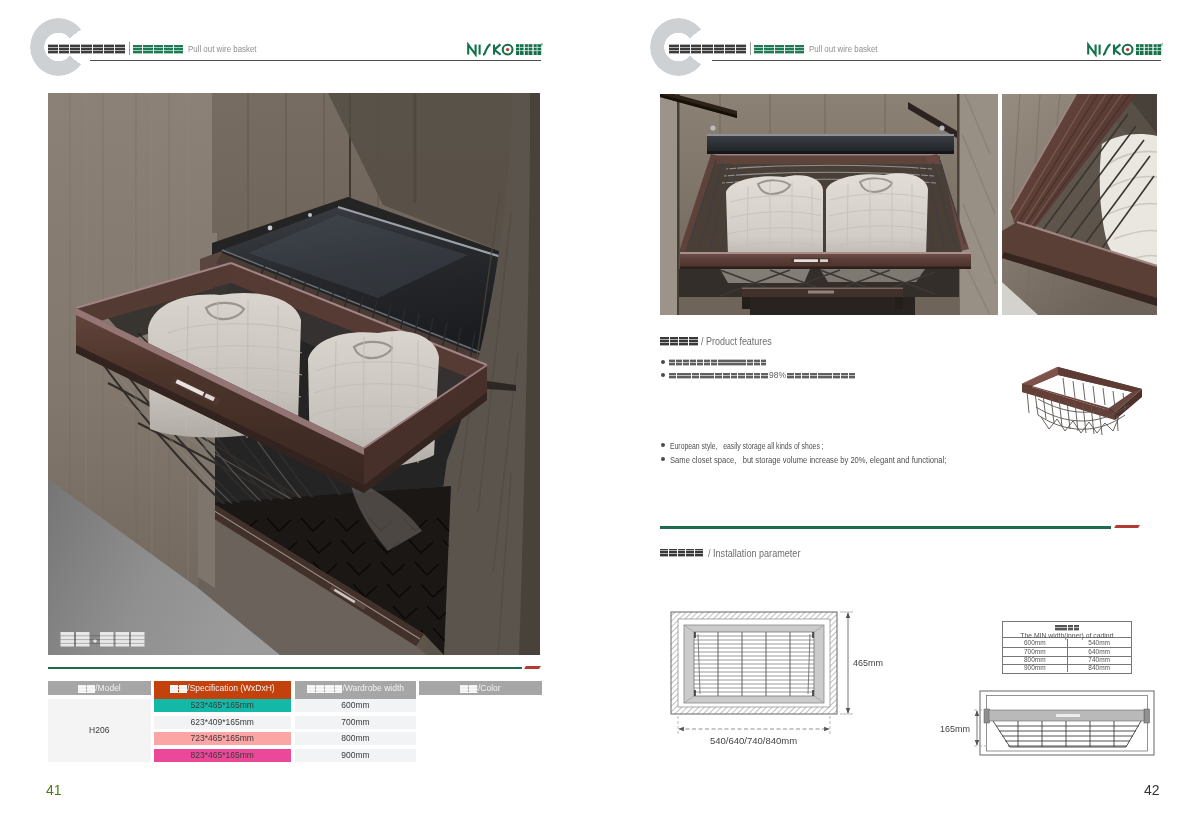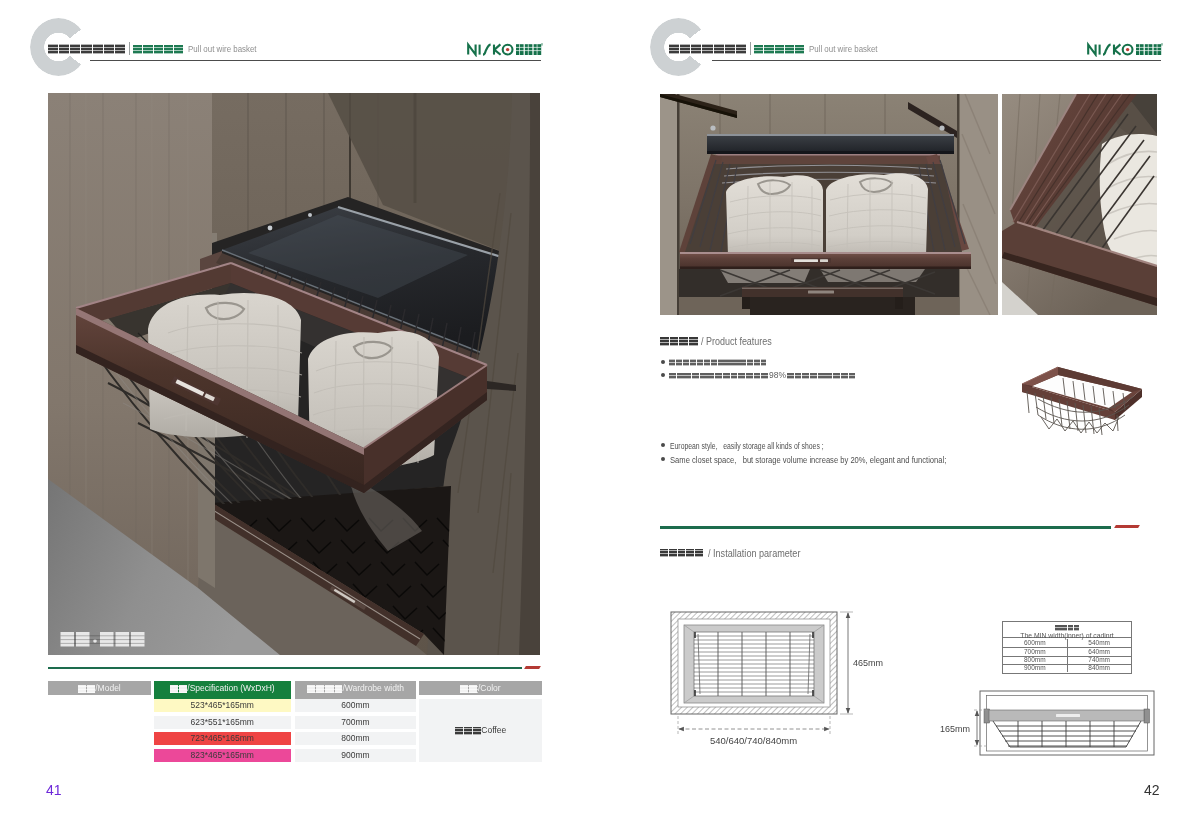--- a/index.html
+++ b/index.html
@@ -336,43 +336,42 @@
 </svg></div>
 
 <div class="abs" style="left:48px;top:666.5px;width:474px;height:2.5px;background:#1d6c4d;"></div>
 
 <div class="abs" style="left:525px;top:665.5px;width:15px;height:3px;background:#b43a34;transform:skewX(-30deg);"></div>
 
 <div class="abs" id="spectable" style="left:48px;top:681px;width:494px;height:81px;font-size:8.5px;color:#3a3a3a;">
 
   <div class="abs" style="left:0;top:0;width:102.5px;height:14px;background:#a6a6a6;text-align:center;line-height:14px;color:#fff;">
     <span class="zh" style="--c:#f2f2f2;--ink:8.2px;--cell:9.2px;width:17.5px;height:8.5px;"></span><span style="color:#f2f2f2;">/Model</span></div>
-  <div class="abs" style="left:105.5px;top:0;width:137.5px;height:20px;background:#15803d;text-align:center;line-height:14px;">
+  <div class="abs" style="left:105.5px;top:0;width:137.5px;height:20px;background:#c2410c;text-align:center;line-height:14px;">
     <span class="zh" style="--c:#f2f2f2;--ink:8.2px;--cell:9.2px;width:17.5px;height:8.5px;"></span><span style="color:#f2f2f2;">/Specification (WxDxH)</span></div>
   <div class="abs" style="left:247px;top:0;width:121px;height:24px;background:#a6a6a6;text-align:center;line-height:14px;">
     <span class="zh" style="--c:#f2f2f2;--ink:8.2px;--cell:9.2px;width:35.5px;height:8.5px;"></span><span style="color:#f2f2f2;">/Wardrobe width</span></div>
   <div class="abs" style="left:371px;top:0;width:123px;height:14px;background:#a6a6a6;text-align:center;line-height:14px;">
     <span class="zh" style="--c:#f2f2f2;--ink:8.2px;--cell:9.2px;width:17.5px;height:8.5px;"></span><span style="color:#f2f2f2;">/Color</span></div>
 
-
-  <div class="abs" style="left:371px;top:18px;width:123px;height:63px;background:#f2f3f4;text-align:center;line-height:63px;">
-    <span class="zh" style="--c:#3a3a3a;--ink:8.2px;--cell:9.2px;width:26.5px;height:8.5px;"></span><span>Coffee</span></div>
-
-  <div class="abs" style="left:105.5px;top:18px;width:137.5px;height:13px;background:#fef9c3;text-align:center;line-height:13px;">523*465*165mm</div>
-  <div class="abs" style="left:105.5px;top:34.5px;width:137.5px;height:13px;background:#f2f3f4;text-align:center;line-height:13px;">623*551*165mm</div>
-  <div class="abs" style="left:105.5px;top:51px;width:137.5px;height:13px;background:#ef4444;text-align:center;line-height:13px;">723*465*165mm</div>
+  <div class="abs" style="left:0;top:18px;width:102.5px;height:63px;background:#f4f4f5;text-align:center;line-height:63px;">H206</div>
+
+
+  <div class="abs" style="left:105.5px;top:18px;width:137.5px;height:13px;background:#14b8a6;text-align:center;line-height:13px;">523*465*165mm</div>
+  <div class="abs" style="left:105.5px;top:34.5px;width:137.5px;height:13px;background:#f2f3f4;text-align:center;line-height:13px;">623*409*165mm</div>
+  <div class="abs" style="left:105.5px;top:51px;width:137.5px;height:13px;background:#fca5a5;text-align:center;line-height:13px;">723*465*165mm</div>
   <div class="abs" style="left:105.5px;top:67.5px;width:137.5px;height:13px;background:#ec4899;text-align:center;line-height:13px;">823*465*165mm</div>
 
   <div class="abs" style="left:247px;top:18px;width:121px;height:13px;background:#f2f3f4;text-align:center;line-height:13px;">600mm</div>
   <div class="abs" style="left:247px;top:34.5px;width:121px;height:13px;background:#f2f3f4;text-align:center;line-height:13px;">700mm</div>
   <div class="abs" style="left:247px;top:51px;width:121px;height:13px;background:#f2f3f4;text-align:center;line-height:13px;">800mm</div>
   <div class="abs" style="left:247px;top:67.5px;width:121px;height:13px;background:#f2f3f4;text-align:center;line-height:13px;">900mm</div>
 </div>
 
-<div class="abs" style="left:46px;top:782px;font-size:14px;color:#6d28d9;">41</div>
+<div class="abs" style="left:46px;top:782px;font-size:14px;color:#4d7c0f;">41</div>
 
 <div class="abs" style="left:650px;top:18px;width:57px;height:58px;border-radius:50%;
   background:conic-gradient(from 0deg, #cdd1d3 0 52deg, #ffffff 52deg 128deg, #cdd1d3 128deg 360deg);
   -webkit-mask:radial-gradient(circle, transparent 0 14px, #000 14.5px);
           mask:radial-gradient(circle, transparent 0 14px, #000 14.5px);"></div>
 
 <div class="abs" id="rhead" style="left:669px;top:41px;height:16px;width:220px;">
   <span class="abs zh" style="--c:#3b3b3b;--ink:10.1px;--cell:11.15px;left:0;top:3px;width:77px;height:10px;"></span>
   <span class="abs" style="left:80.5px;top:1px;width:1.2px;height:13px;background:#9aa0a0;"></span>
   <span class="abs zh" style="--c:#1e7a52;--ink:9.3px;--cell:10.3px;left:85px;top:3.5px;width:51px;height:9px;"></span>

